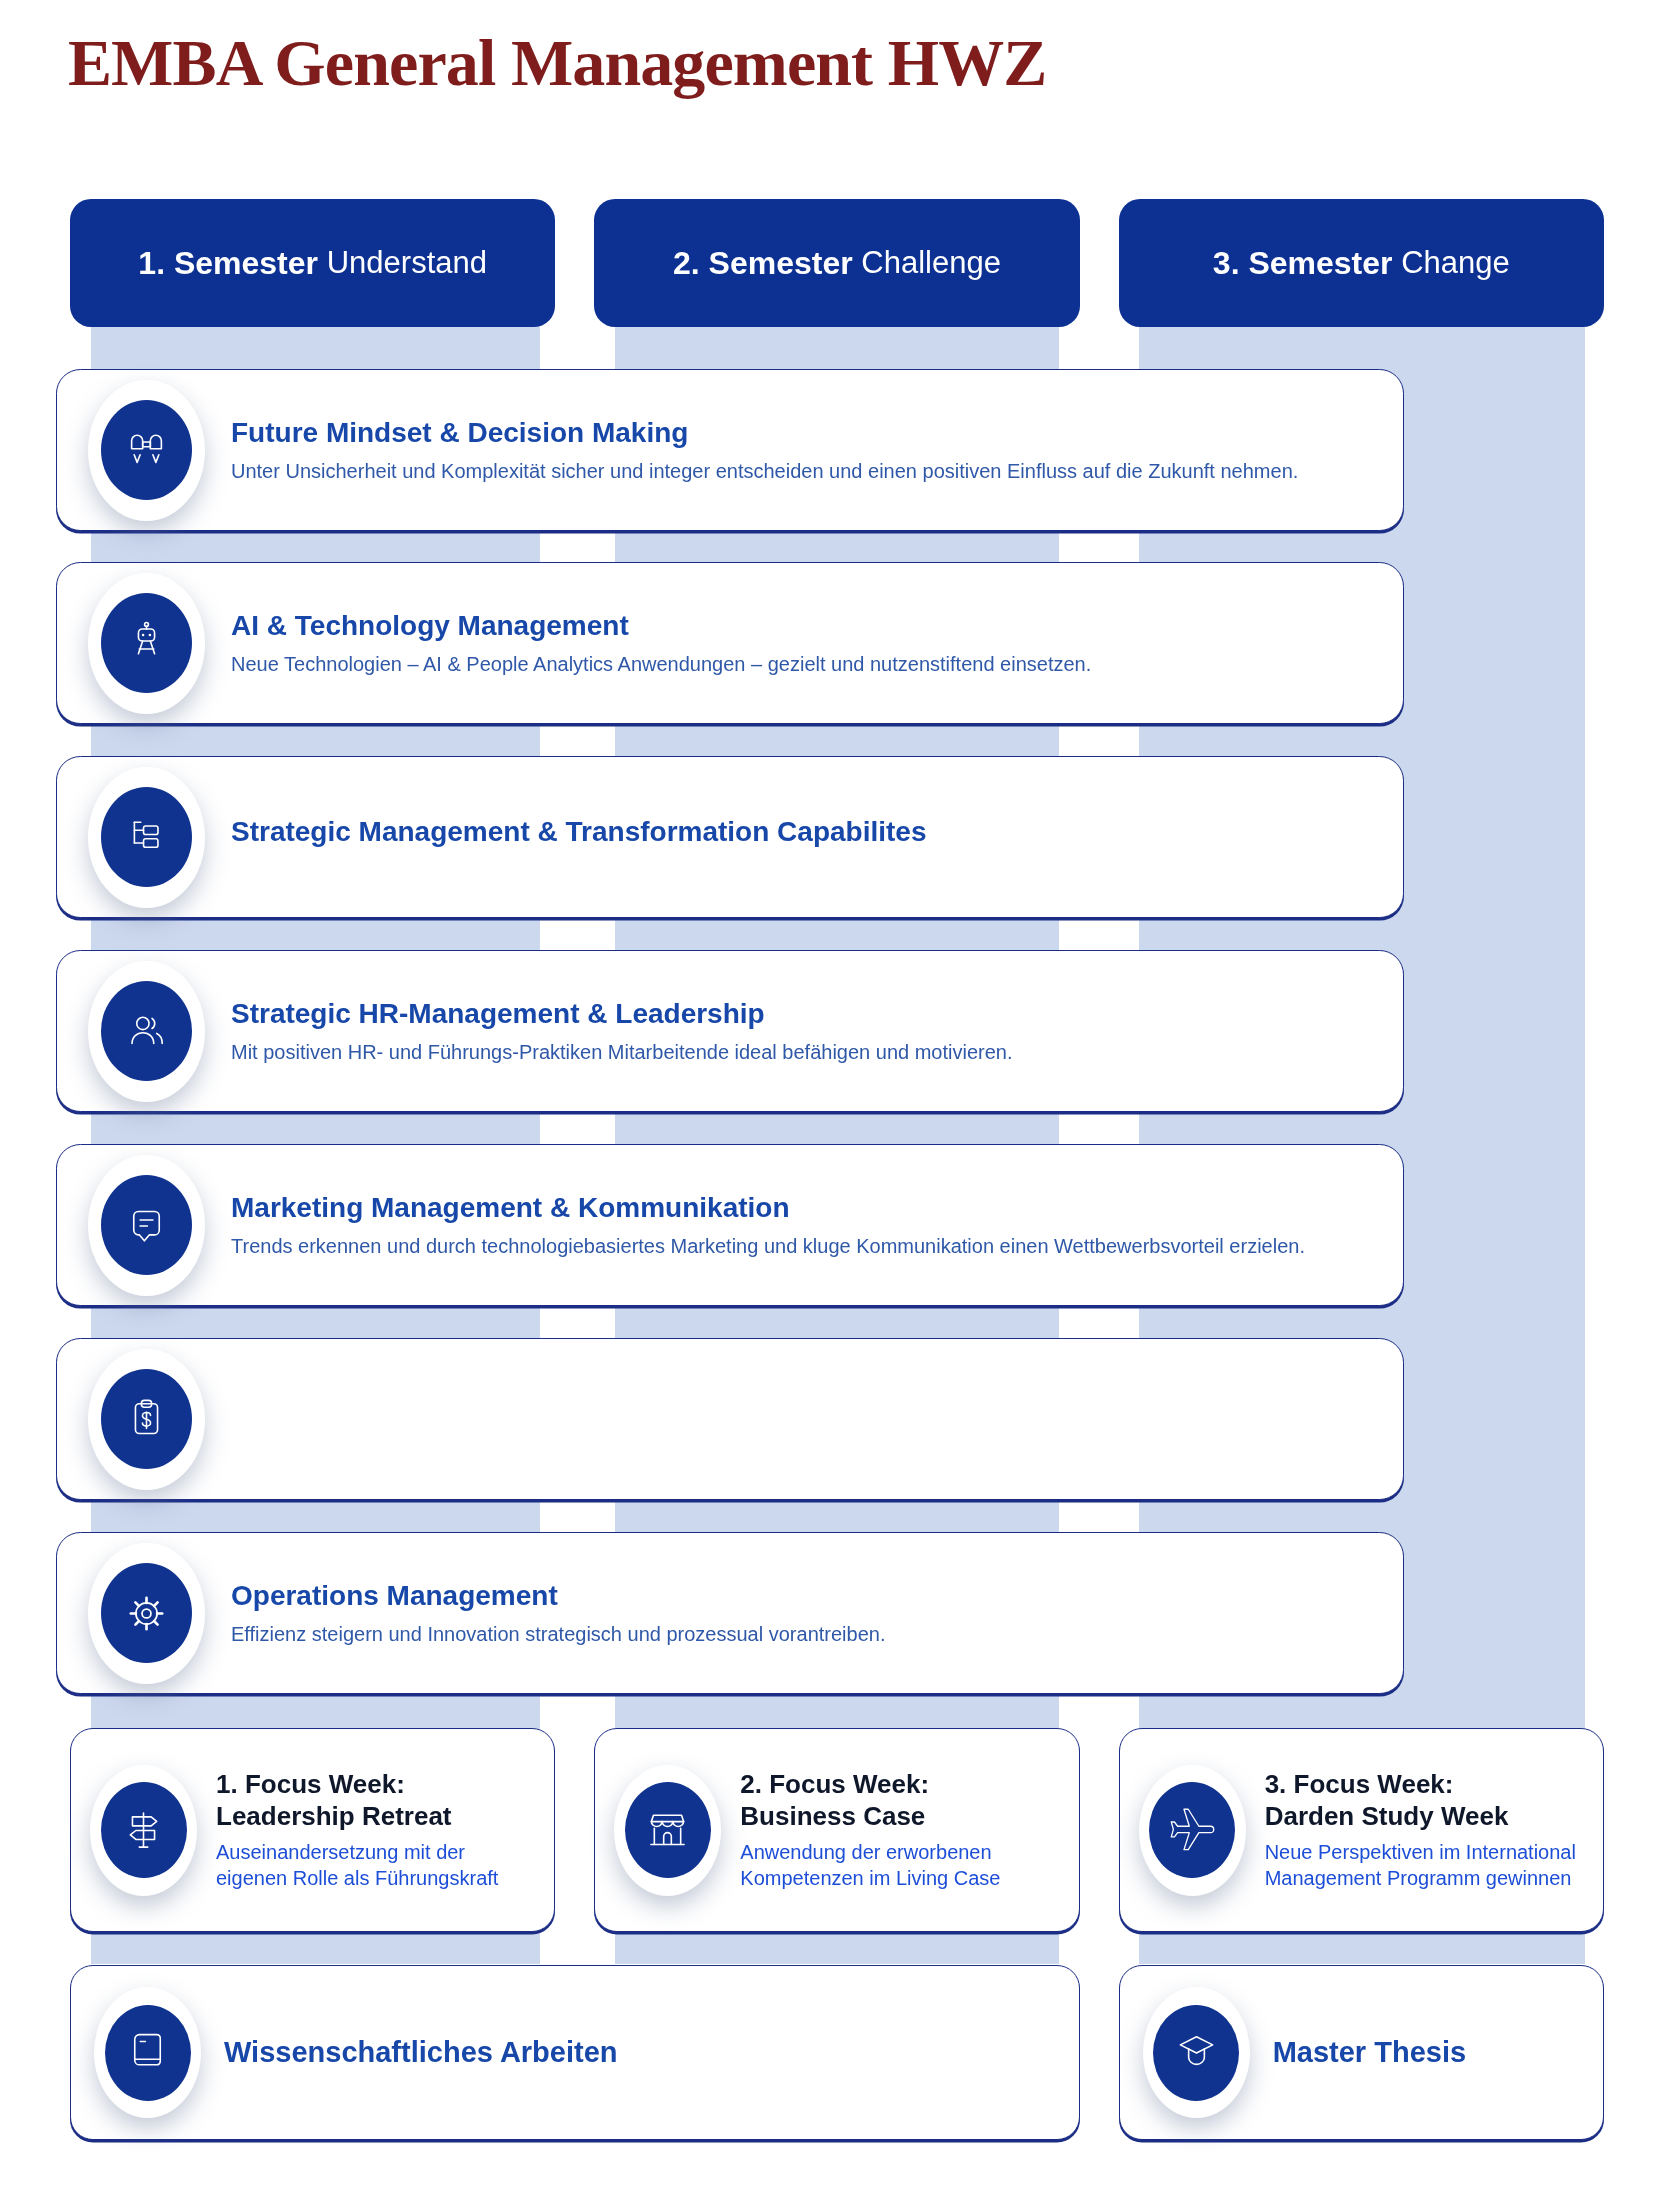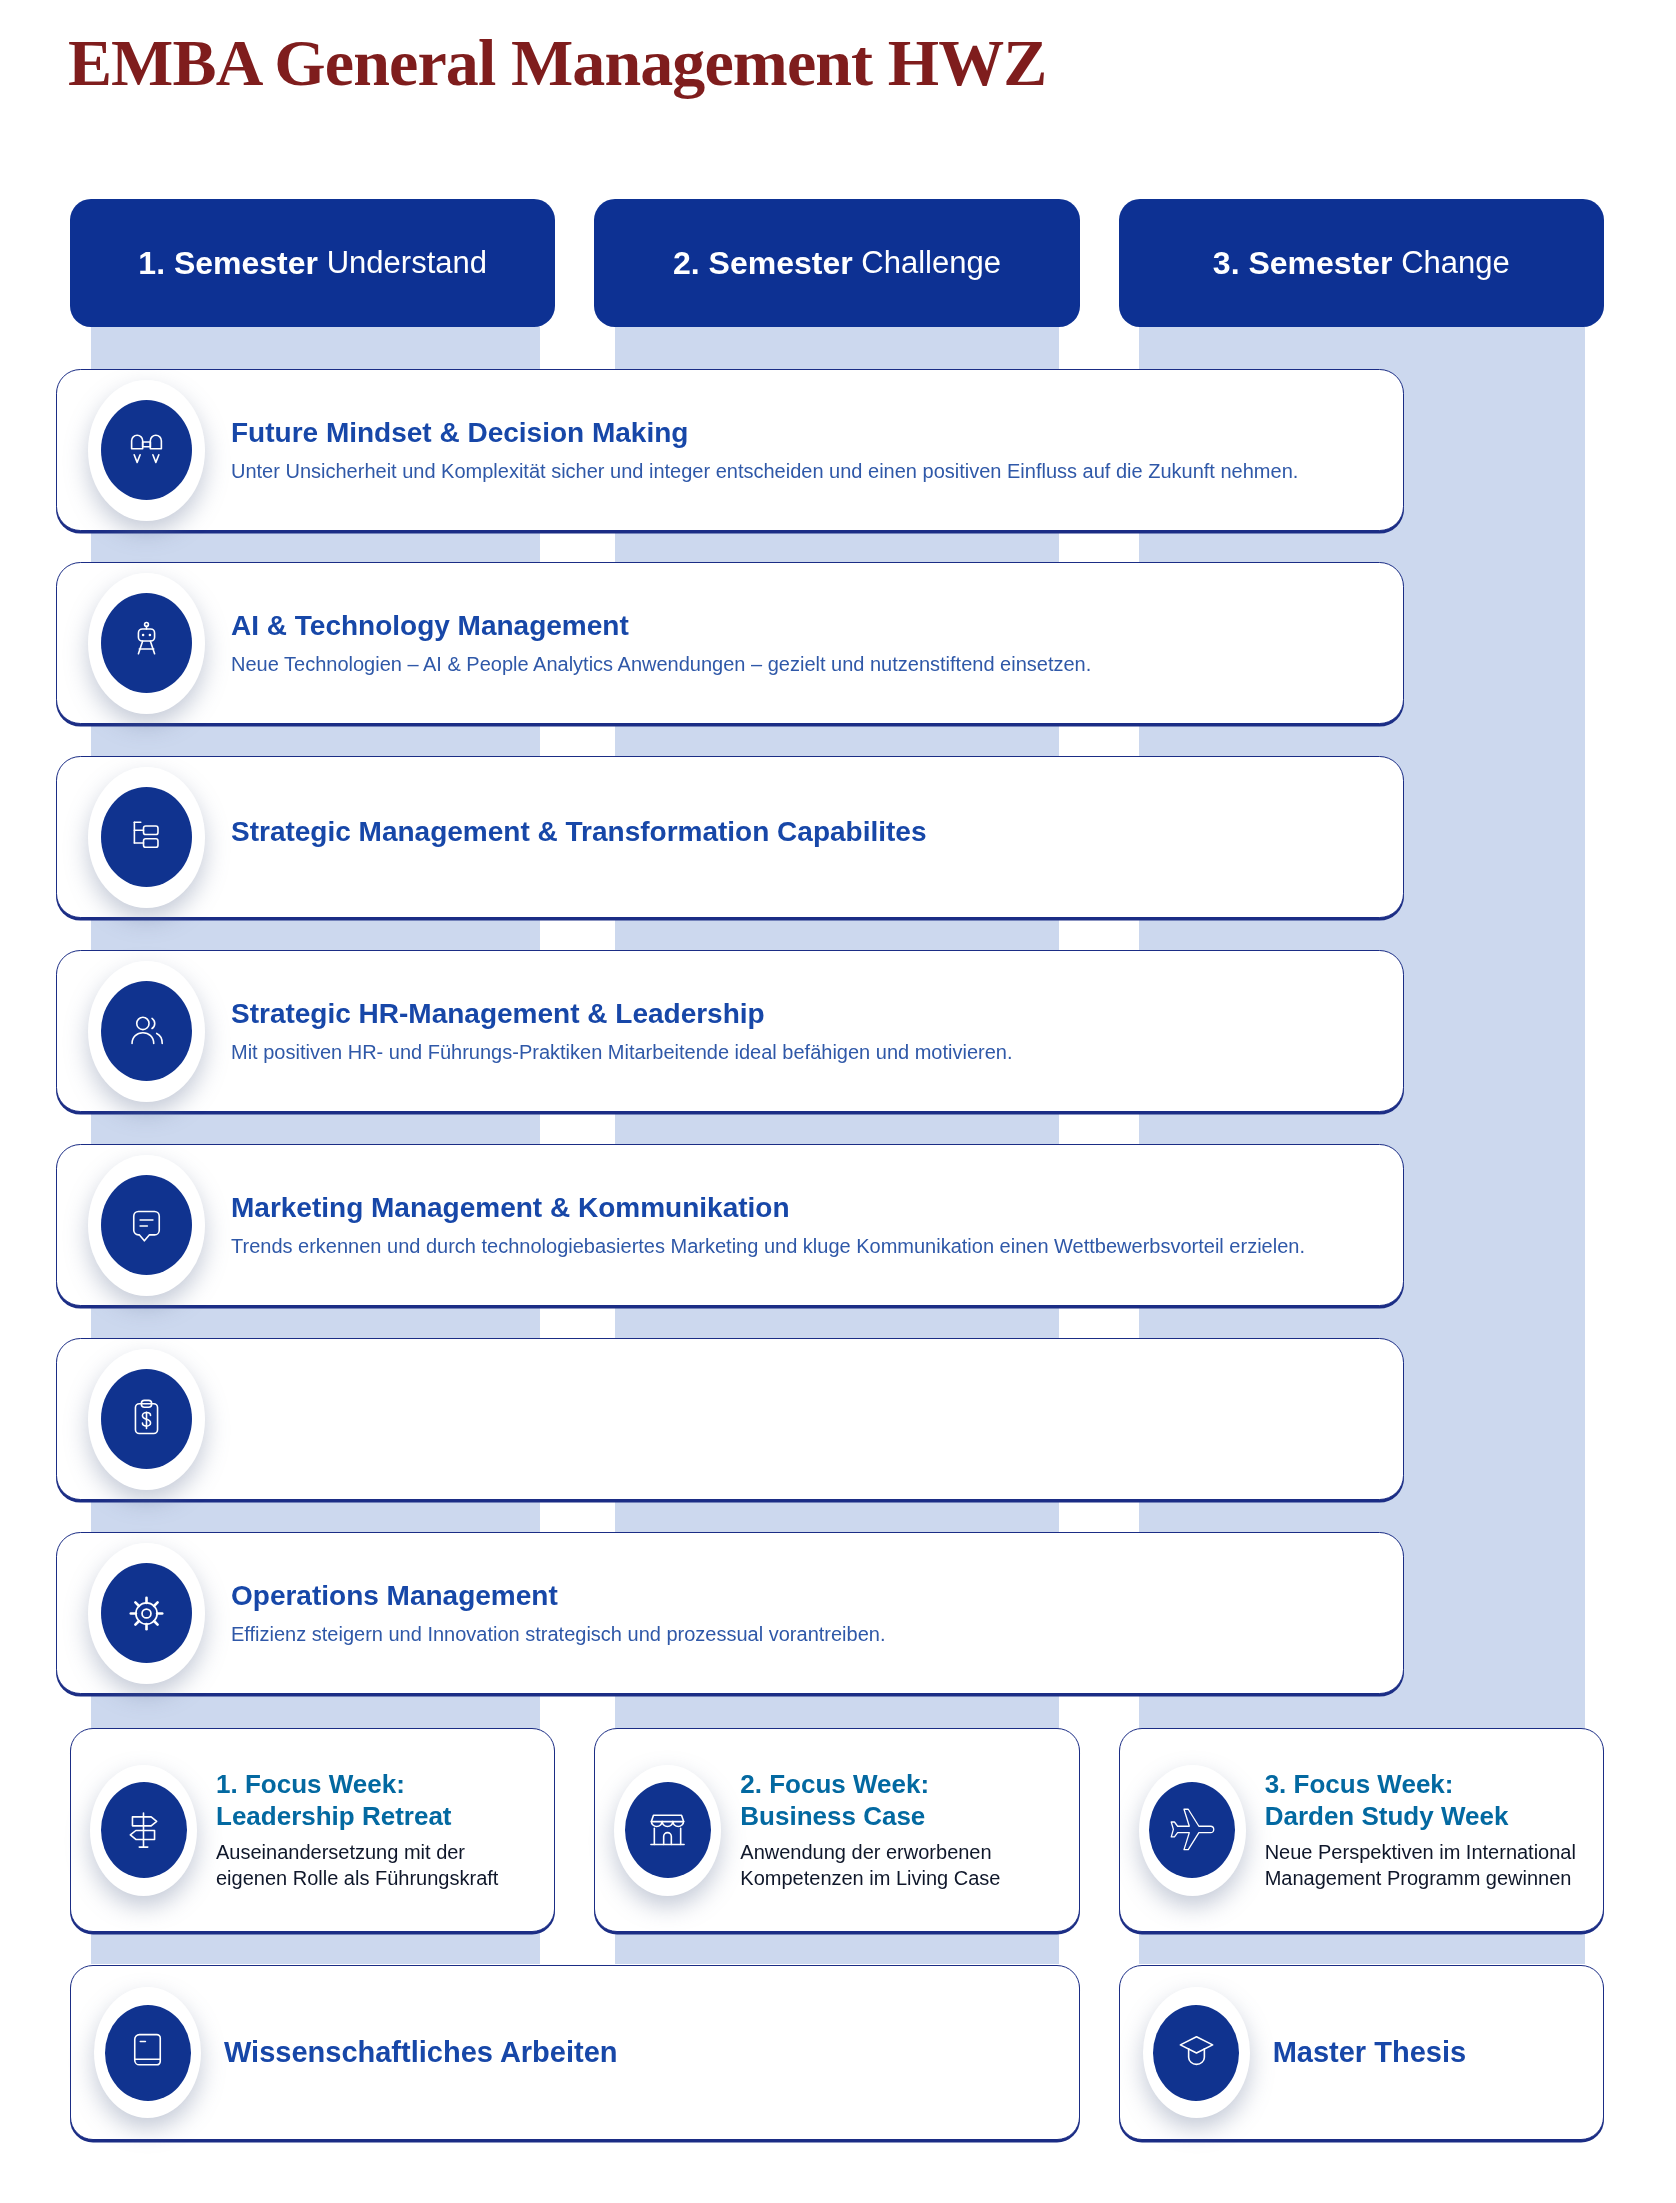--- a/index.html
+++ b/index.html
@@ -52,23 +52,23 @@
 
   .focus-row { position:absolute; left:70px; top:1728px; width:1534px;
     display:grid; grid-template-columns:repeat(3,1fr); gap:39px; }
   .focus-card {
     height:204px; background:#fff; border:1.7px solid #1b2d85; border-radius:23px;
     box-shadow:0 2.6px 0 #1b2d85; display:flex; align-items:center; padding:0 19px;
   }
   .focus-card .icon-ellipse { width:107px; height:131px; }
   .focus-card .icon-disc { width:86px; height:96px; }
   .focus-card .txt { margin-left:19px; }
-  .focus-card h3 { font-size:26px; font-weight:700; color:#0369a1; line-height:1.22; }
+  .focus-card h3 { font-size:26px; font-weight:700; color:#0f172a; line-height:1.22; }
   .focus-card h3 span { display:block; }
-  .focus-card p { font-size:20px; color:#0f172a; line-height:1.3; margin-top:7px; }
+  .focus-card p { font-size:20px; color:#1d4ed8; line-height:1.3; margin-top:7px; }
 
   .bottom-row { position:absolute; left:70px; top:1965px; width:1534px;
     display:grid; grid-template-columns:repeat(3,1fr); gap:39px; }
   .bottom-card {
     height:175px; background:#fff; border:1.7px solid #1b2d85; border-radius:23px;
     box-shadow:0 2.6px 0 #1b2d85; display:flex; align-items:center; padding:0 23px;
   }
   .bottom-card.wide { grid-column:1 / 3;align-items:center; }
   .bottom-card .icon-ellipse { width:107px; height:131px; }
   .bottom-card .icon-disc { width:86px; height:96px; }

